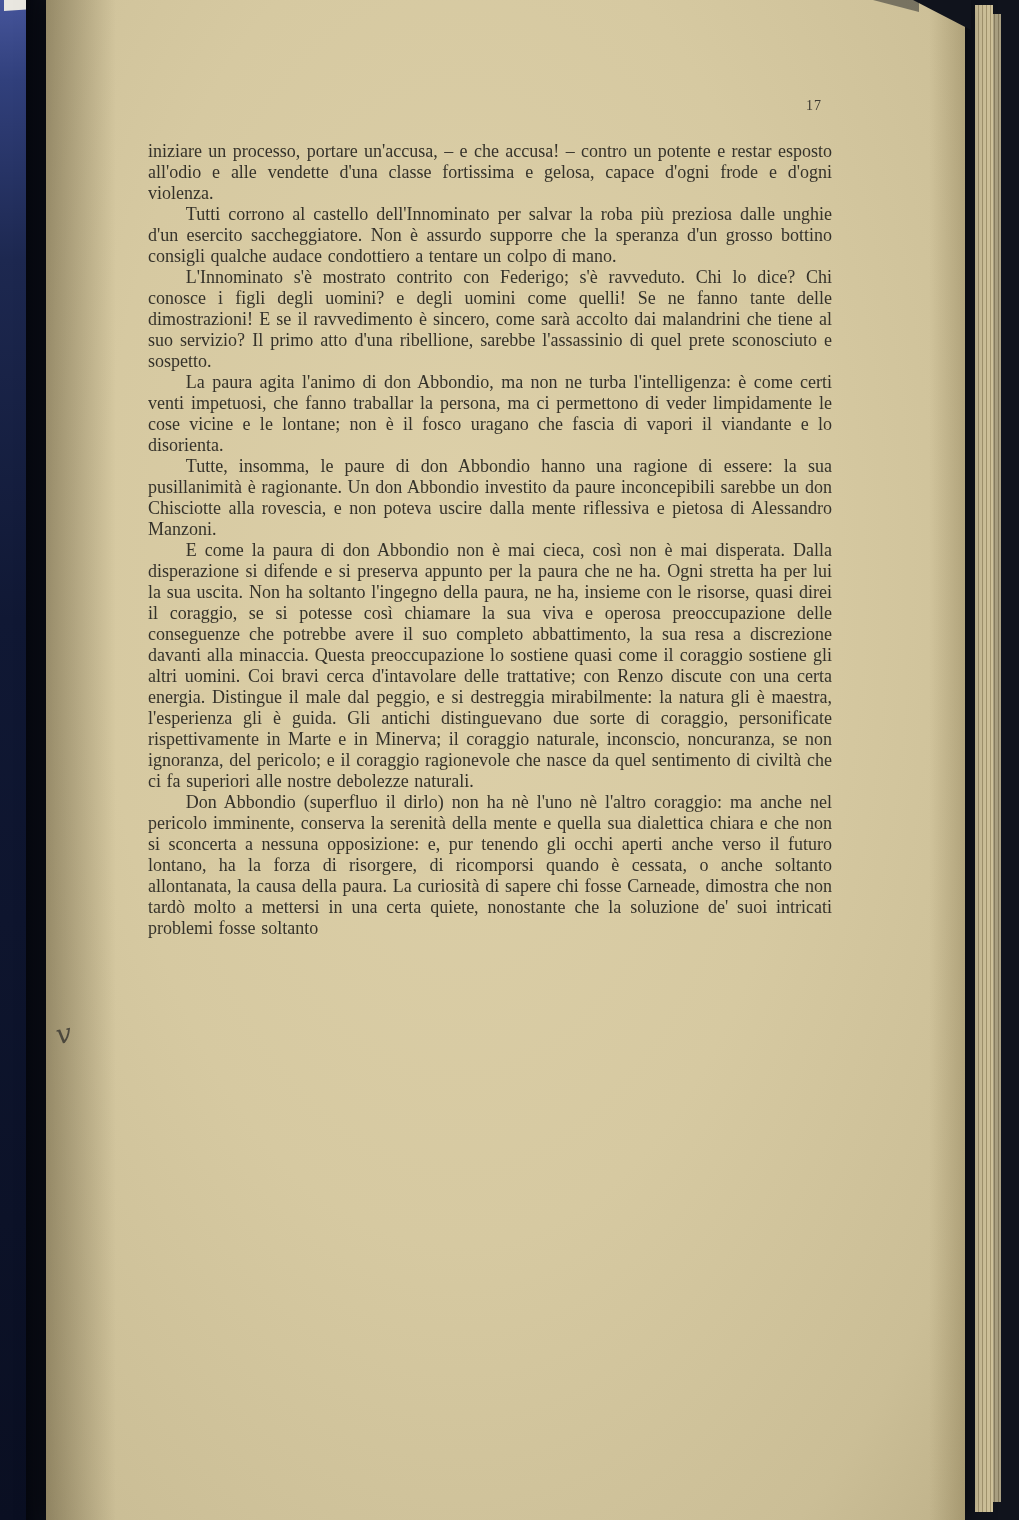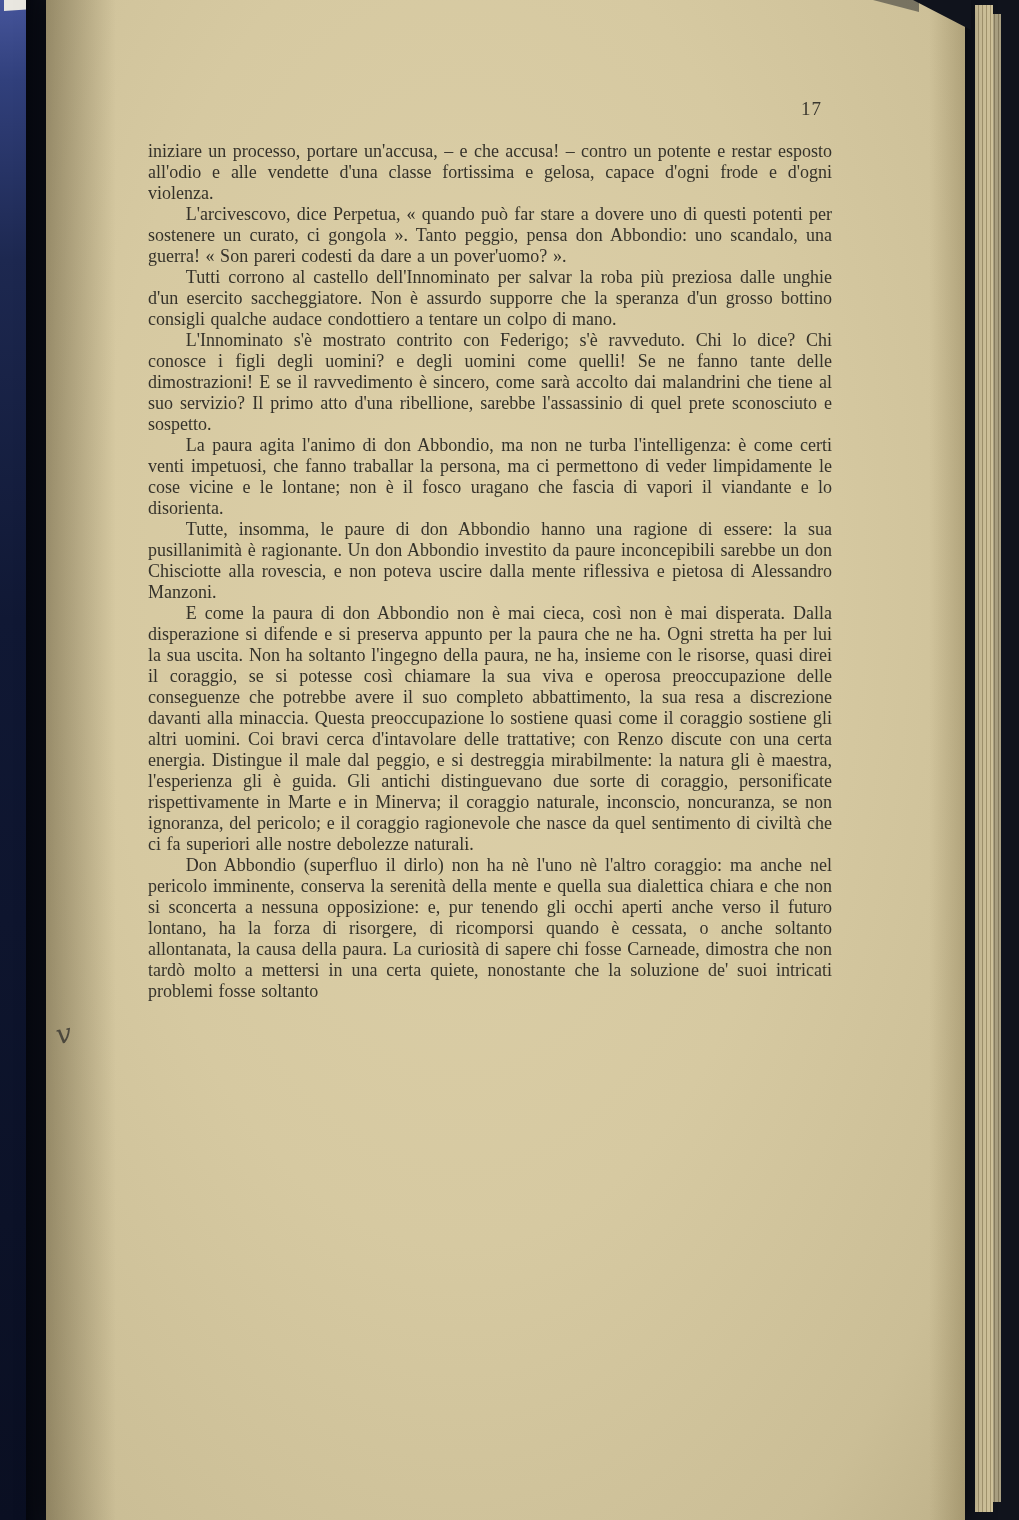--- a/index.html
+++ b/index.html
@@ -88,21 +88,21 @@
   }
 
   .page-number {
     position: absolute;
     top: 98px;
     left: 102px;
     width: 684px;
     box-sizing: border-box;
     padding-right: 10px;
     text-align: right;
-    font-size: 19px;
+    font-size: 14px;
     letter-spacing: 1px;
     color: #3b382f;
   }
 
   .text-block {
     position: absolute;
     top: 141px;
     left: 102px;
     width: 684px;
     font-size: 18px;
@@ -139,21 +139,20 @@
 <div class="gutter-shadow-band"></div>
 
 <div class="edge-stack edge1"></div>
 <div class="edge-stack edge2"></div>
 
 <div class="page">
   <div class="page-number">17</div>
 
   <div class="text-block">
       <p>iniziare un processo, portare un'accusa, – e che accusa! – contro un potente e restar esposto all'odio e alle vendette d'una classe fortissima e gelosa, capace d'ogni frode e d'ogni violenza.</p>
-      <p>L'arcivescovo, dice Perpetua, « quando può far stare a dovere uno di questi potenti per sostenere un curato, ci gongola ». Tanto peggio, pensa don Abbondio: uno scandalo, una guerra! « Son pareri codesti da dare a un pover'uomo? ».</p>
       <p>Tutti corrono al castello dell'Innominato per salvar la roba più preziosa dalle unghie d'un esercito saccheggiatore. Non è assurdo supporre che la speranza d'un grosso bottino consigli qualche audace condottiero a tentare un colpo di mano.</p>
       <p>L'Innominato s'è mostrato contrito con Federigo; s'è ravveduto. Chi lo dice? Chi conosce i figli degli uomini? e degli uomini come quelli! Se ne fanno tante delle dimostrazioni! E se il ravvedimento è sincero, come sarà accolto dai malandrini che tiene al suo servizio? Il primo atto d'una ribellione, sarebbe l'assassinio di quel prete sconosciuto e sospetto.</p>
       <p>La paura agita l'animo di don Abbondio, ma non ne turba l'intelligenza: è come certi venti impetuosi, che fanno traballar la persona, ma ci permettono di veder limpidamente le cose vicine e le lontane; non è il fosco uragano che fascia di vapori il viandante e lo disorienta.</p>
       <p>Tutte, insomma, le paure di don Abbondio hanno una ragione di essere: la sua pusillanimità è ragionante. Un don Abbondio investito da paure inconcepibili sarebbe un don Chisciotte alla rovescia, e non poteva uscire dalla mente riflessiva e pietosa di Alessandro Manzoni.</p>
       <p>E come la paura di don Abbondio non è mai cieca, così non è mai disperata. Dalla disperazione si difende e si preserva appunto per la paura che ne ha. Ogni stretta ha per lui la sua uscita. Non ha soltanto l'ingegno della paura, ne ha, insieme con le risorse, quasi direi il coraggio, se si potesse così chiamare la sua viva e operosa preoccupazione delle conseguenze che potrebbe avere il suo completo abbattimento, la sua resa a discrezione davanti alla minaccia. Questa preoccupazione lo sostiene quasi come il coraggio sostiene gli altri uomini. Coi bravi cerca d'intavolare delle trattative; con Renzo discute con una certa energia. Distingue il male dal peggio, e si destreggia mirabilmente: la natura gli è maestra, l'esperienza gli è guida. Gli antichi distinguevano due sorte di coraggio, personificate rispettivamente in Marte e in Minerva; il coraggio naturale, inconscio, noncuranza, se non ignoranza, del pericolo; e il coraggio ragionevole che nasce da quel sentimento di civiltà che ci fa superiori alle nostre debolezze naturali.</p>
       <p>Don Abbondio (superfluo il dirlo) non ha nè l'uno nè l'altro coraggio: ma anche nel pericolo imminente, conserva la serenità della mente e quella sua dialettica chiara e che non si sconcerta a nessuna opposizione: e, pur tenendo gli occhi aperti anche verso il futuro lontano, ha la forza di risorgere, di ricomporsi quando è cessata, o anche soltanto allontanata, la causa della paura. La curiosità di sapere chi fosse Carneade, dimostra che non tardò molto a mettersi in una certa quiete, nonostante che la soluzione de' suoi intricati problemi fosse soltanto</p>
     </div>
 
   <div class="margin-mark">v</div>
 </div>

